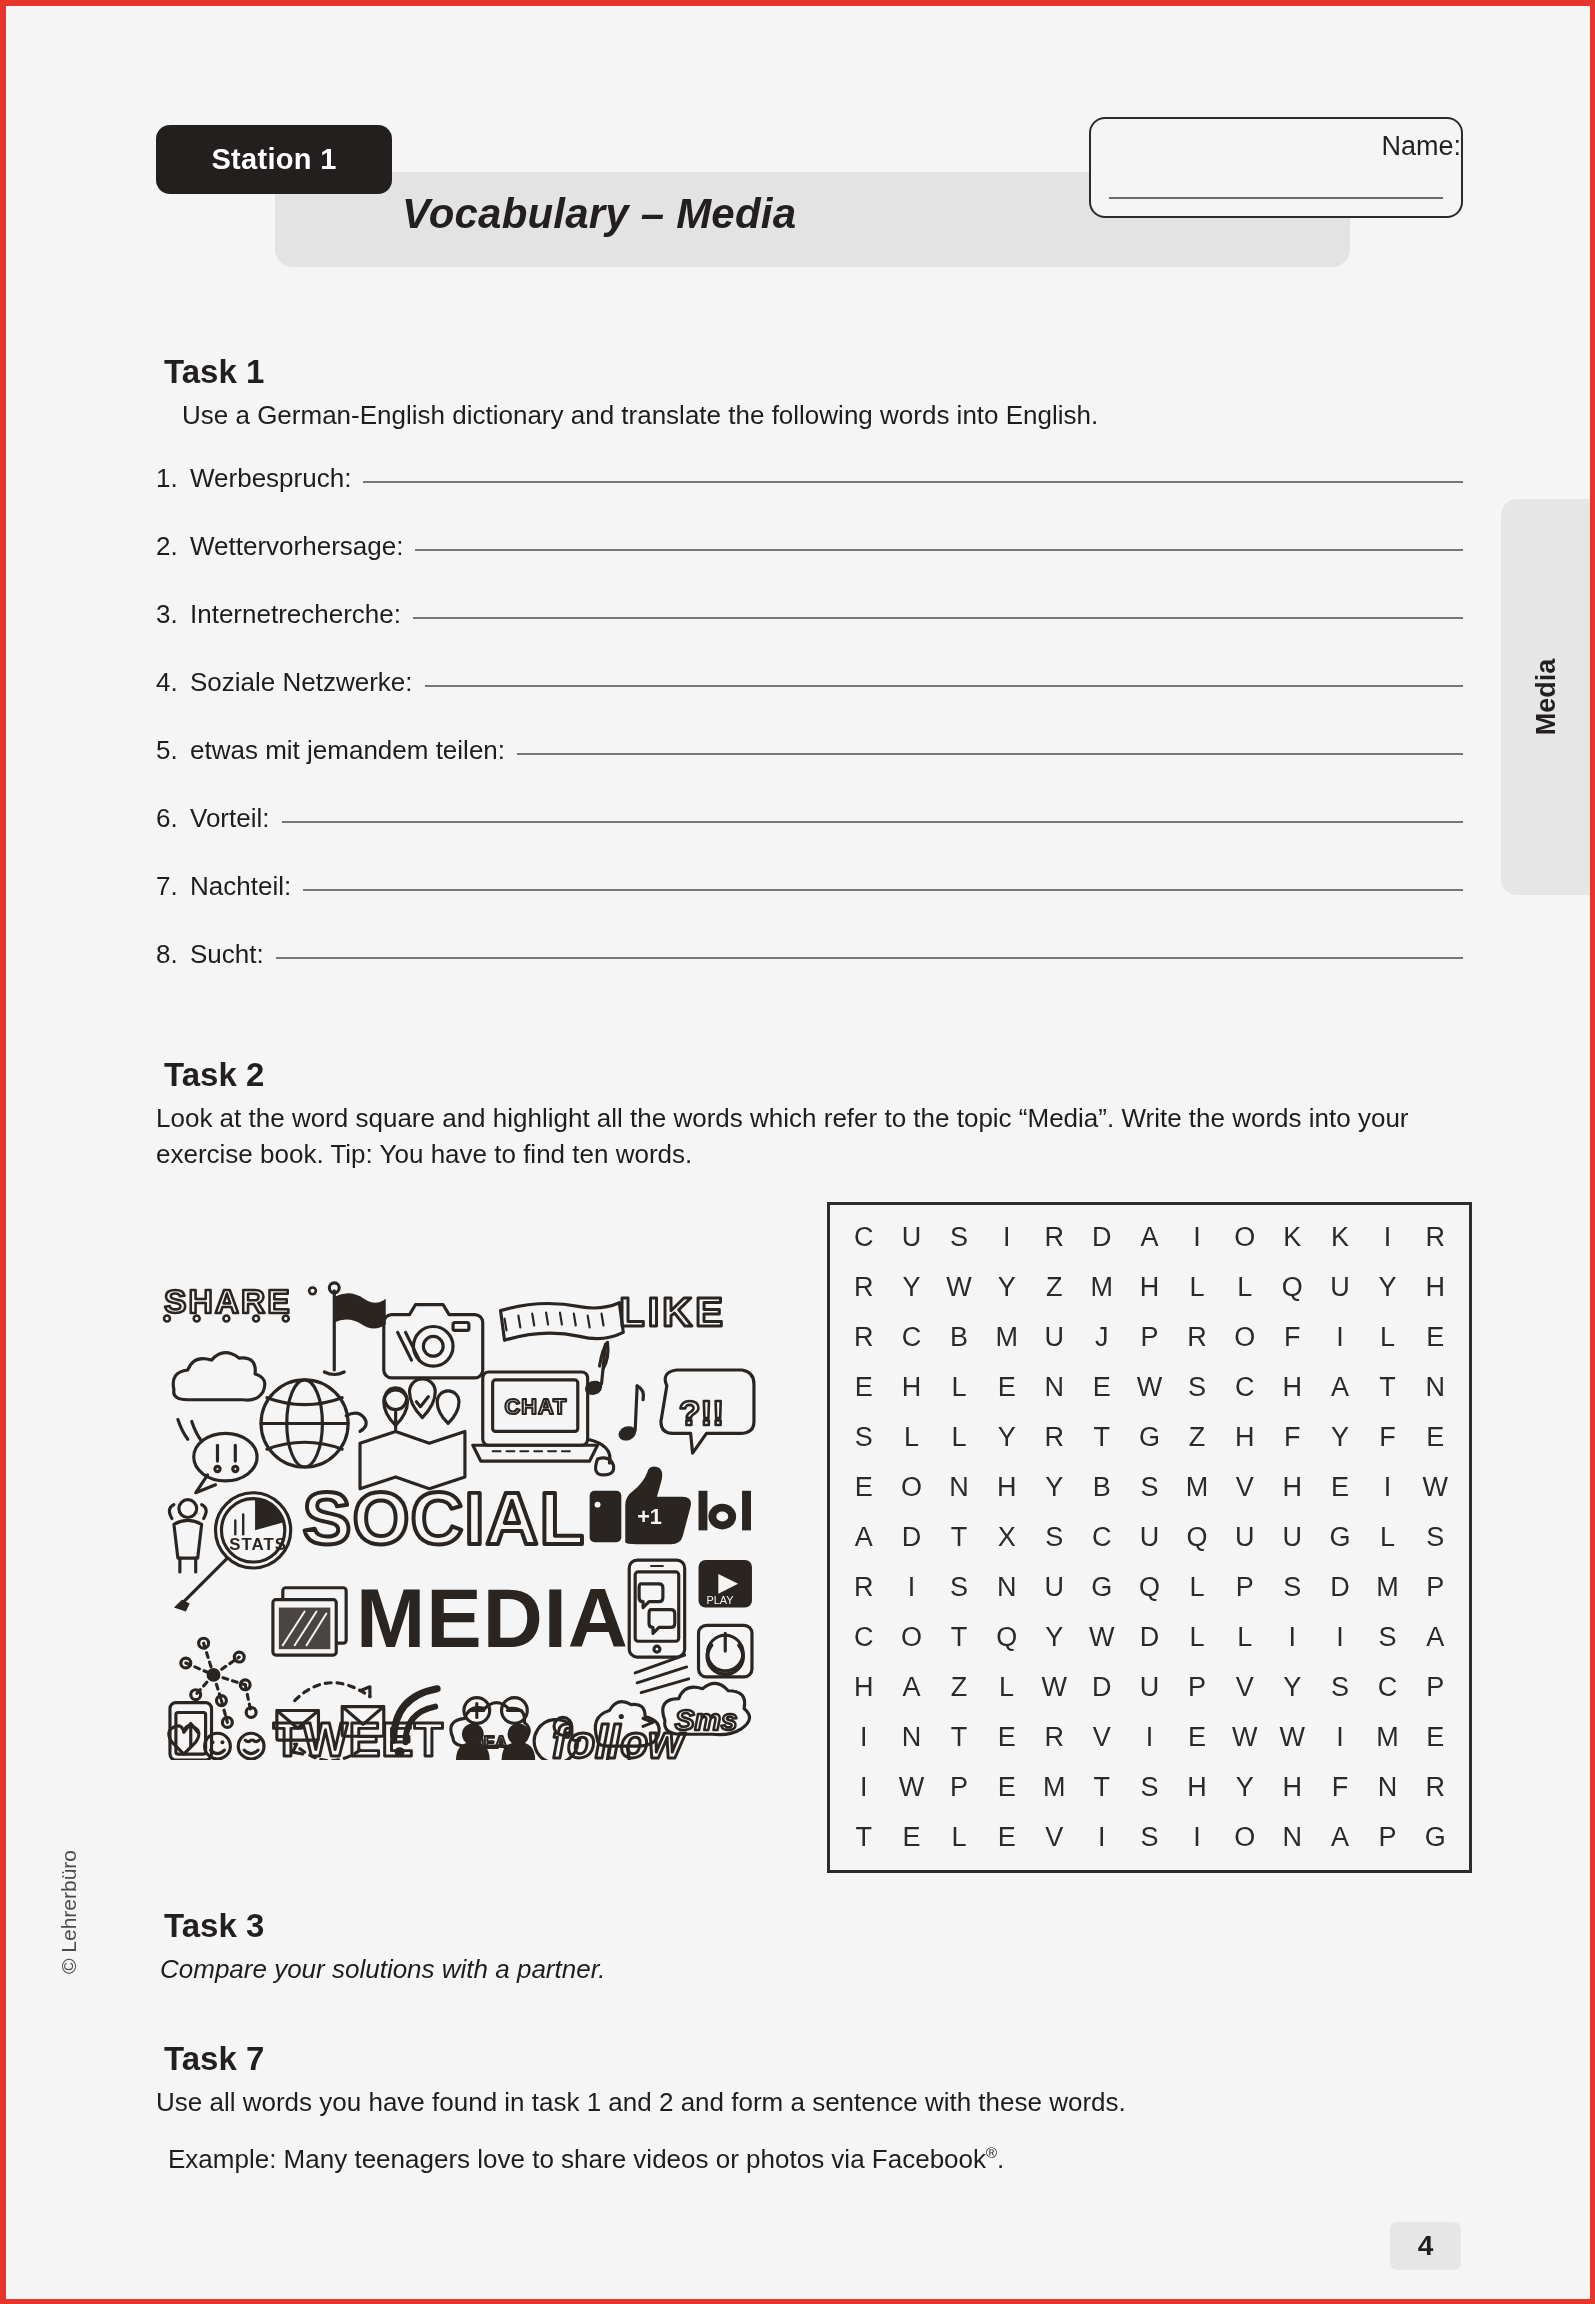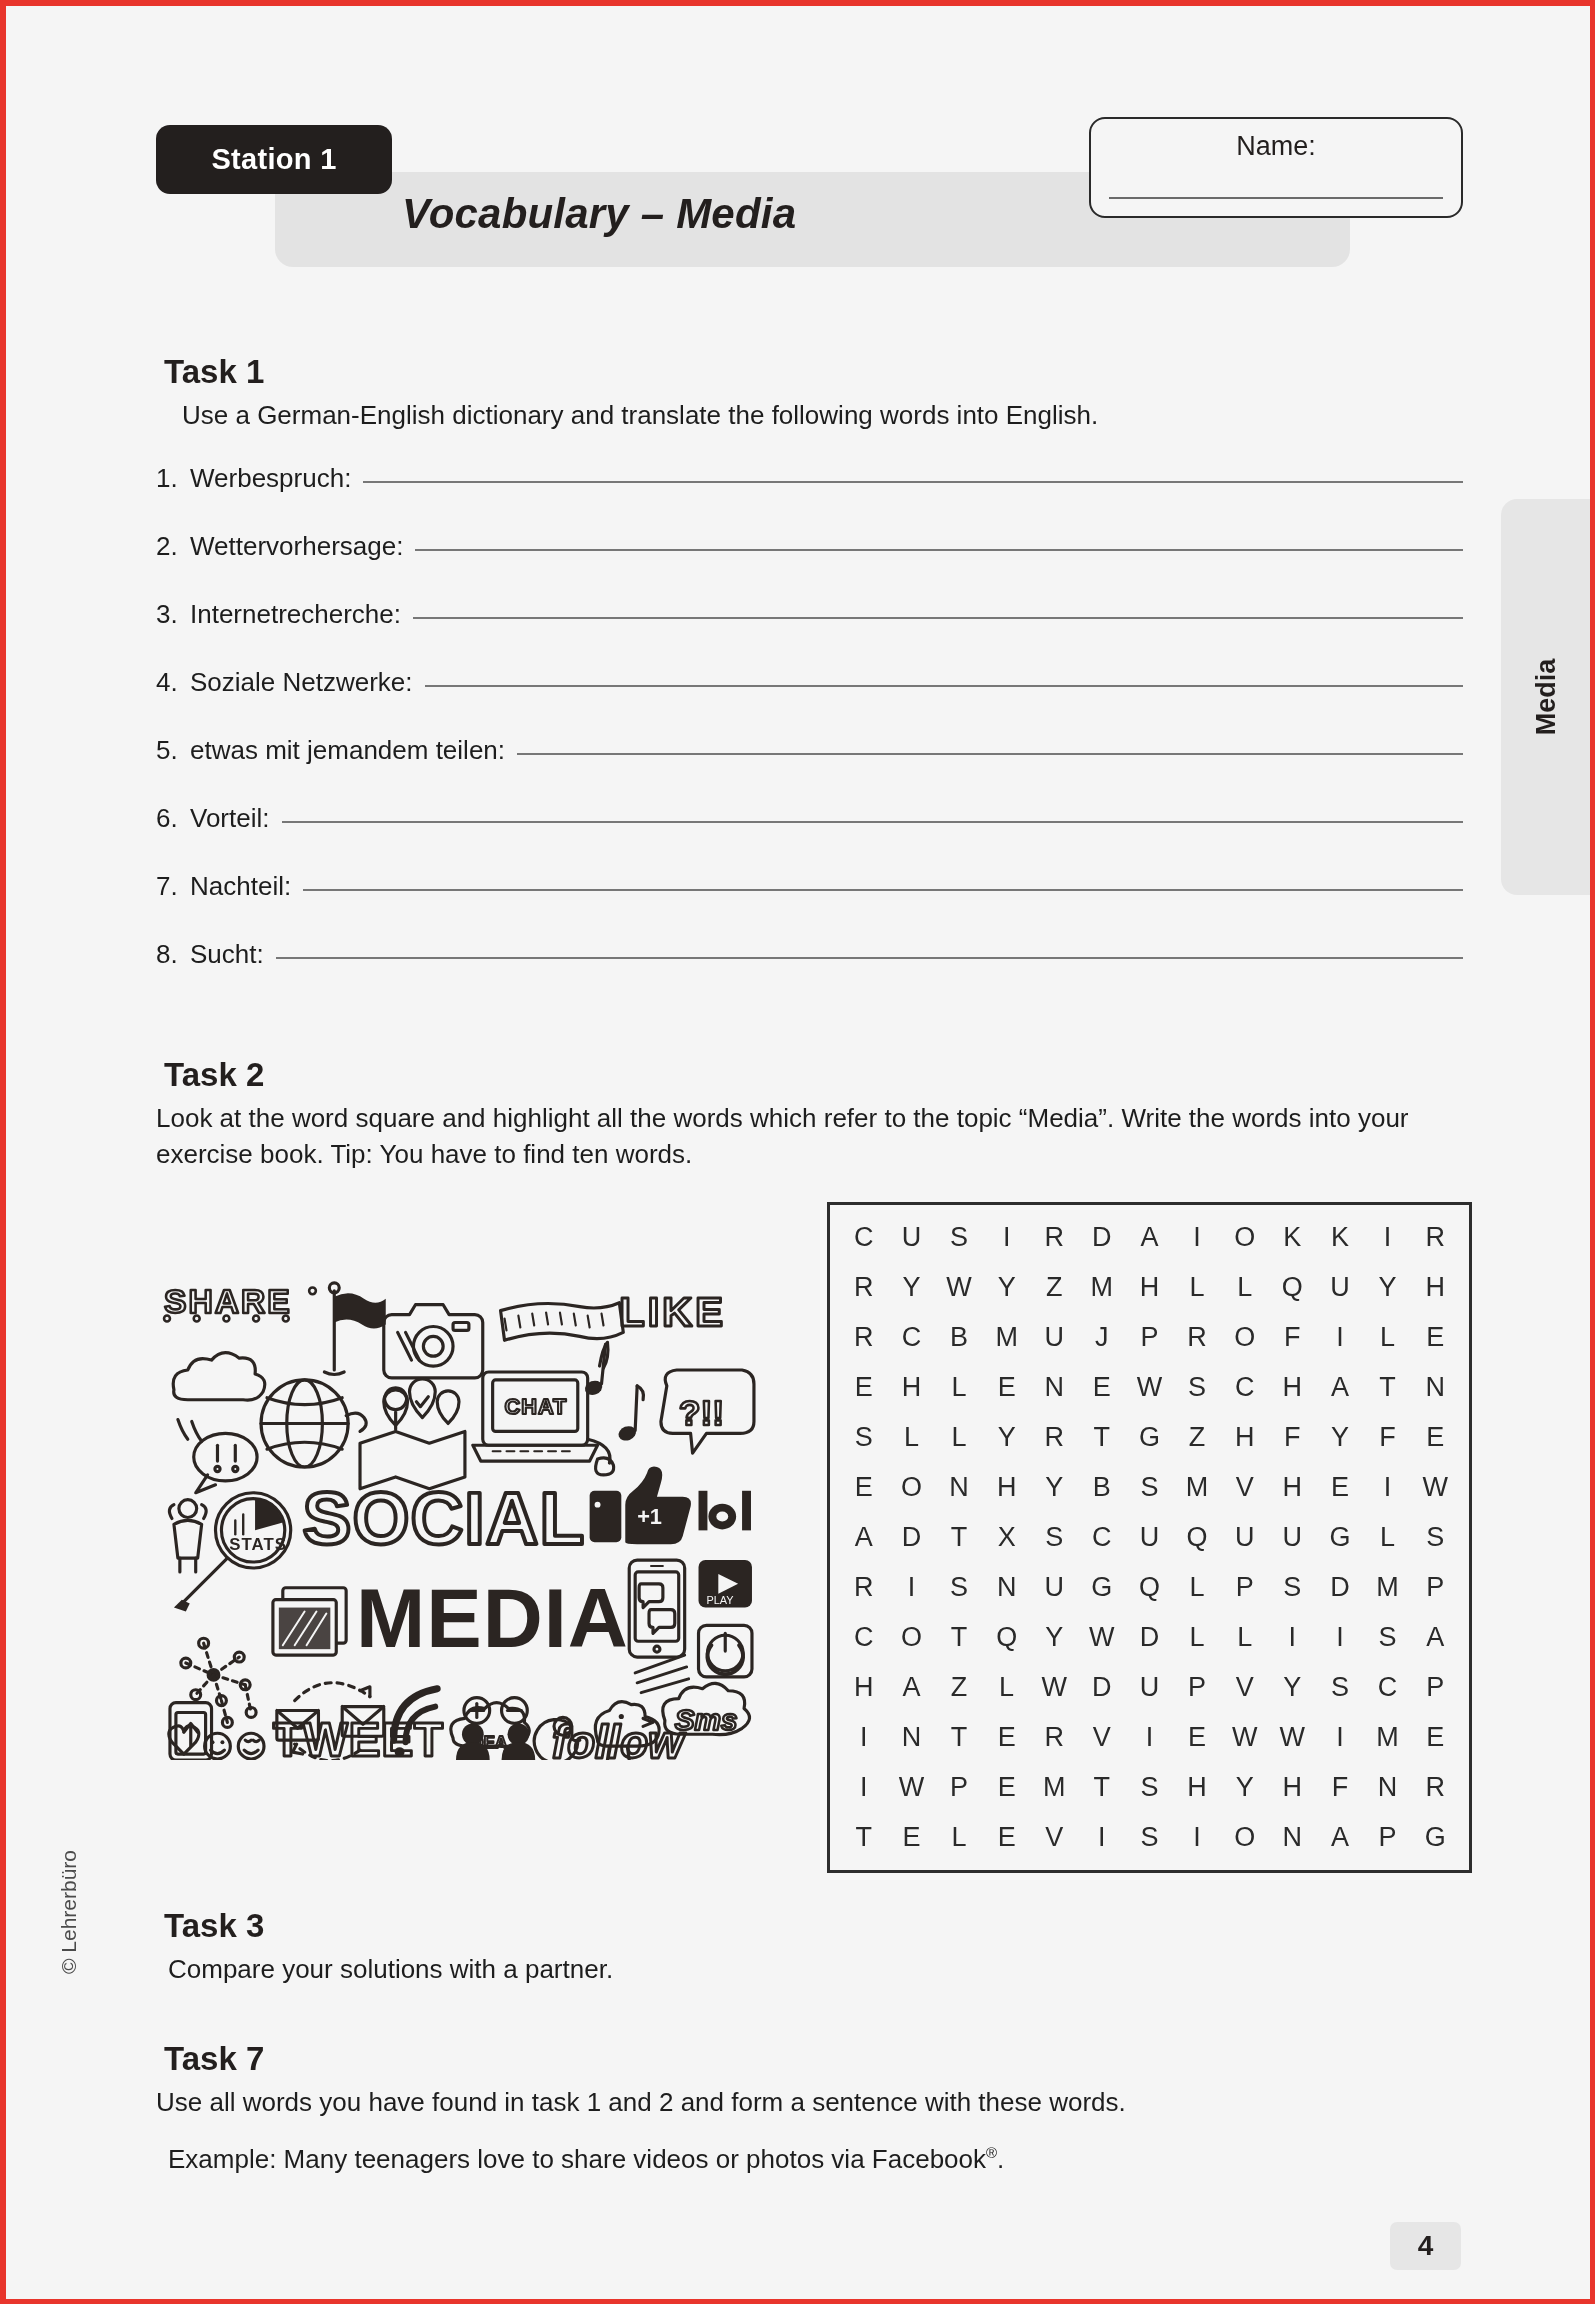--- a/index.html
+++ b/index.html
@@ -60,21 +60,21 @@
     width: 374px; height: 101px;
     border: 2px solid #2a2a2a;
     border-radius: 16px;
     background: #f5f5f5;
     z-index: 5;
   }
   .name-label {
     position: absolute;
     top: 12px;
     width: 100%;
-    text-align: center;
+    text-align: right;
     font-size: 27px;
     color: #231f1e;
   }
   .name-rule {
     position: absolute;
     left: 18px; right: 18px;
     bottom: 17px;
     border-bottom: 2px solid #6a6a6a;
   }
 
@@ -165,21 +165,21 @@
   .wordgrid td {
     text-align: center;
     vertical-align: middle;
     font-size: 27px;
     color: #2a2a2a;
     font-family: "Liberation Sans", sans-serif;
   }
 
   
   #task3-head { position: absolute; left: 0; top: 1893px; }
-  #task3-body { position: absolute; left: 12px; top: 1946px; }
+  #task3-body { position: absolute; left: 4px; top: 1946px; font-style: italic; }
   #task4-head { position: absolute; left: 0; top: 2026px; }
   #task4-body { position: absolute; left: 0; top: 2079px; }
   #task4-example { position: absolute; left: 12px; top: 2136px; }
   sup.reg { font-size: 15px; vertical-align: super; }
 
   
   .page-num {
     position: absolute;
     left: 1384px; top: 2216px;
     width: 71px; height: 48px;

